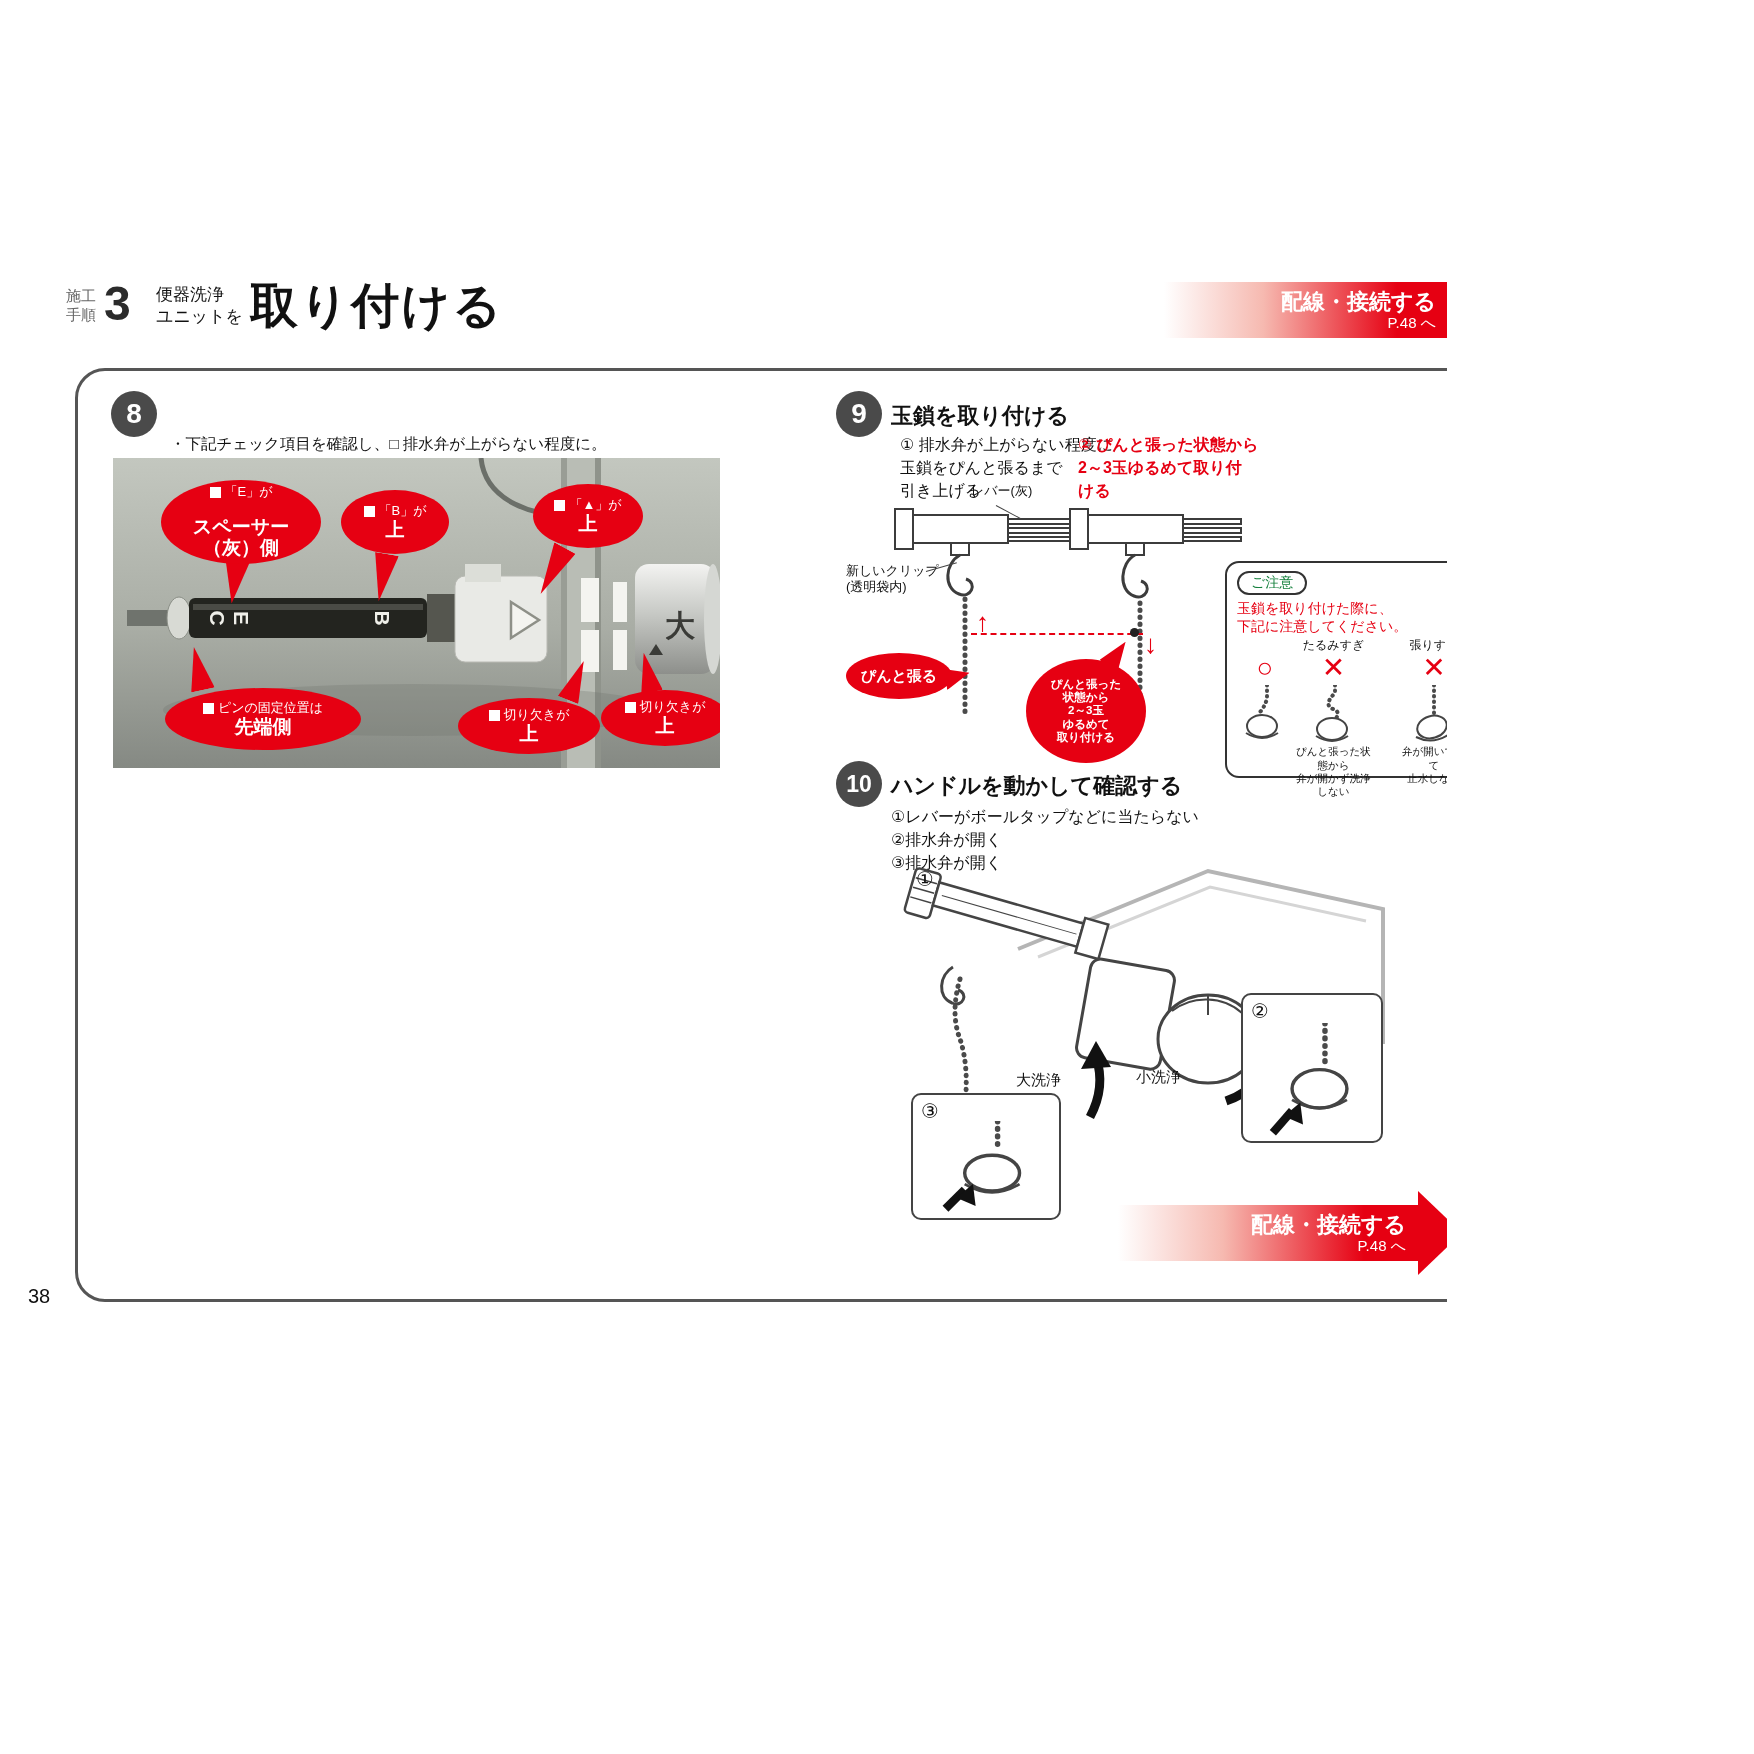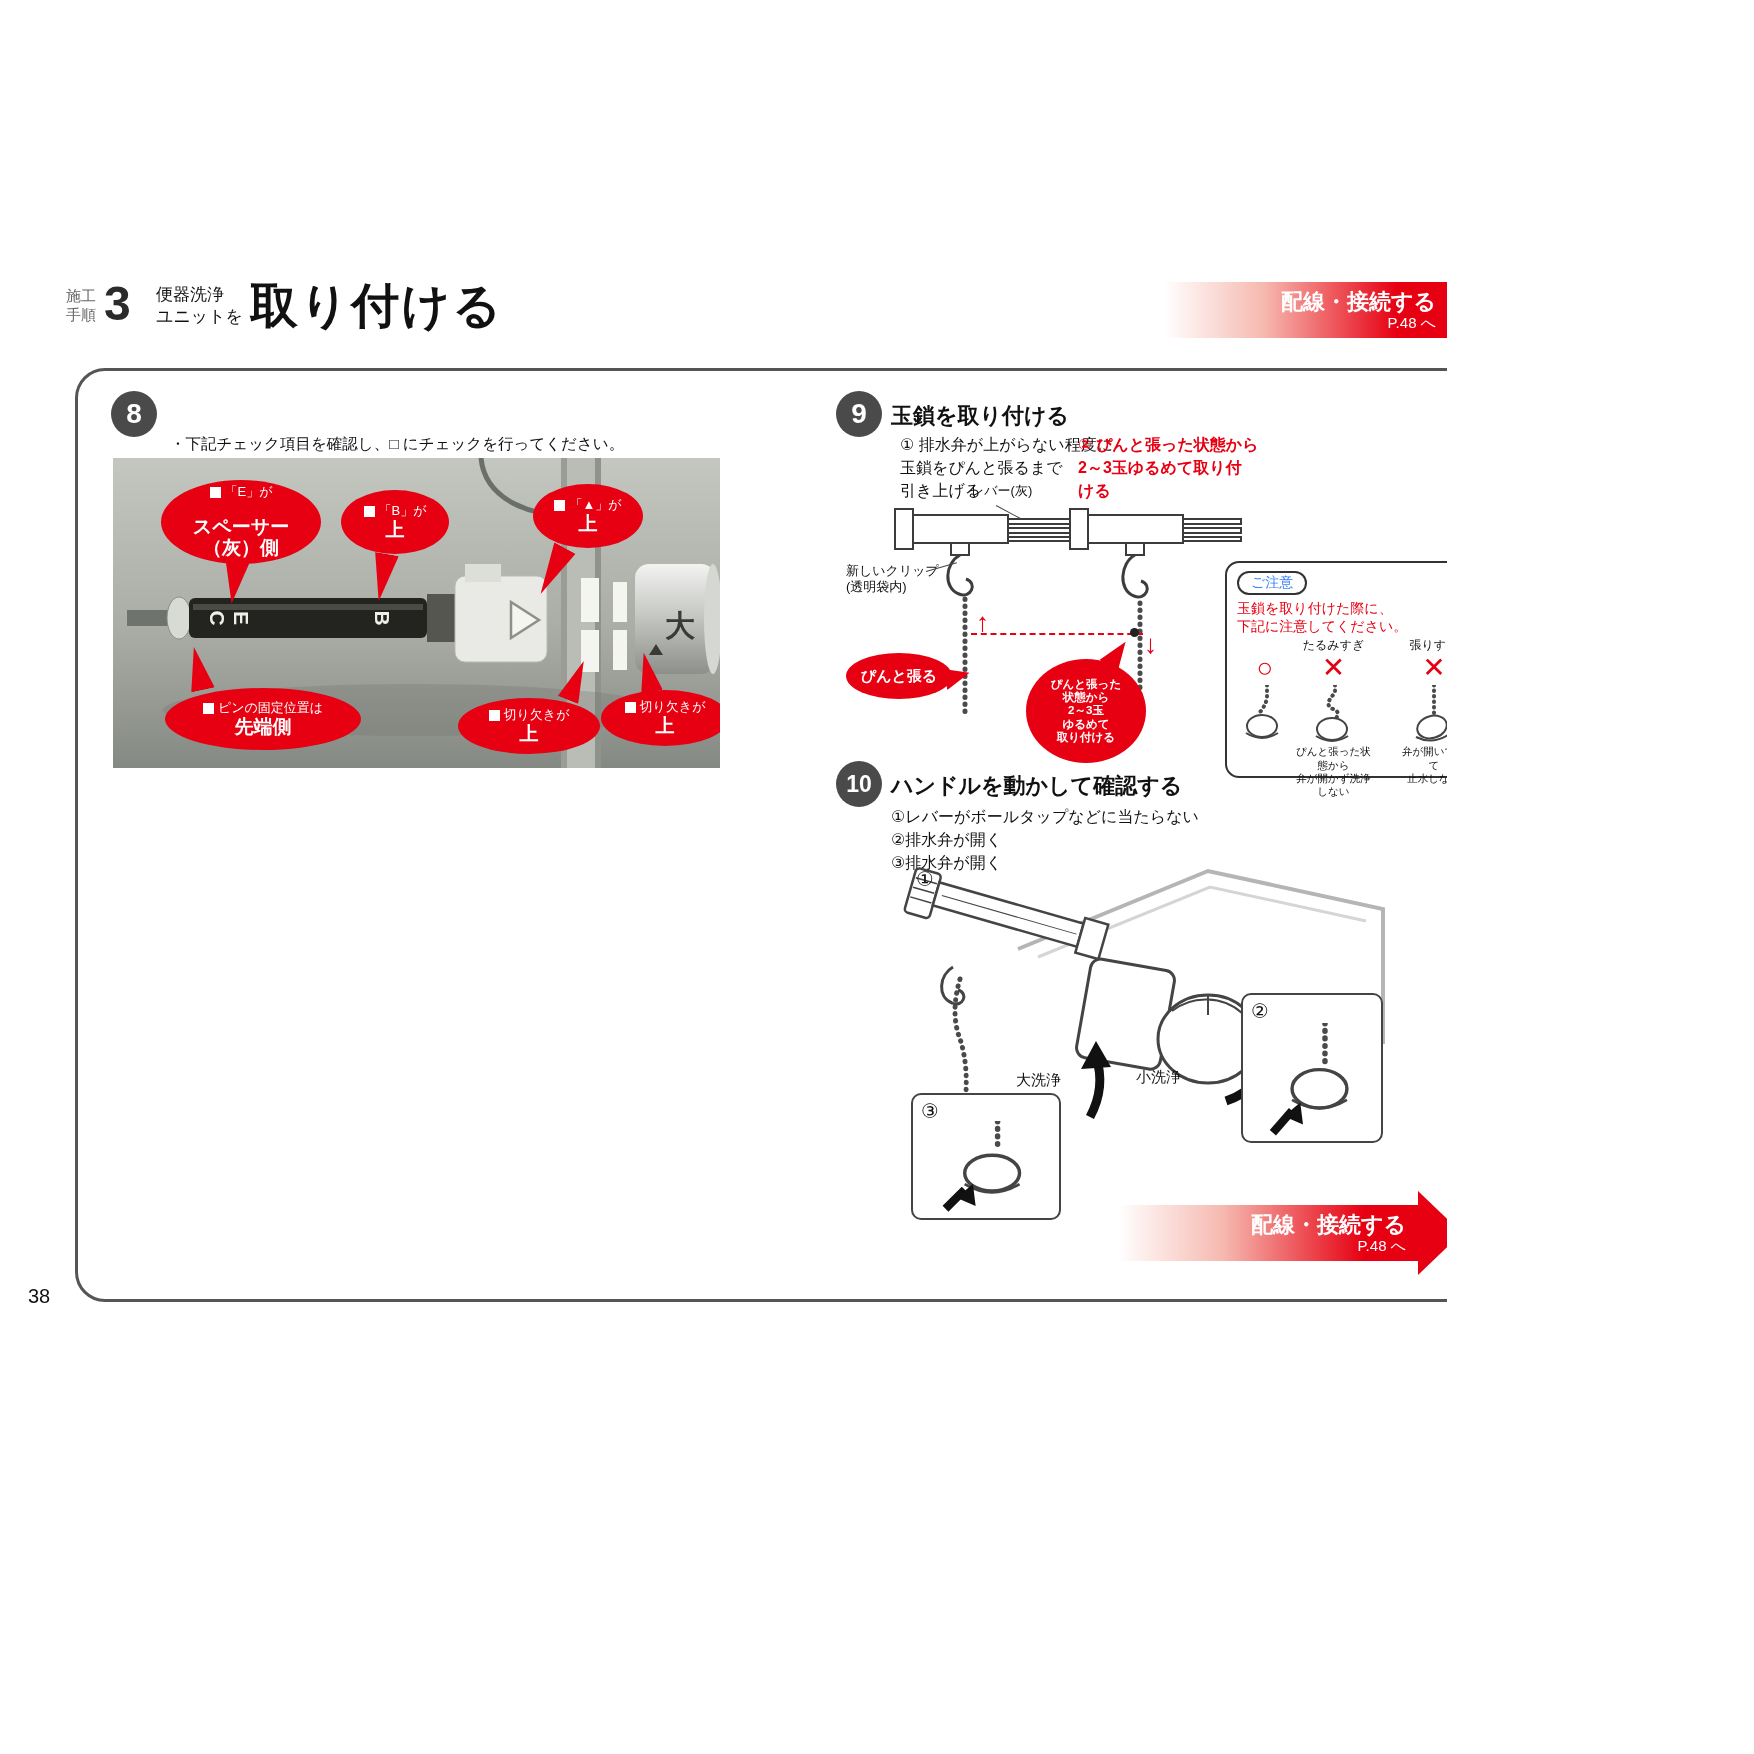--- a/index.html
+++ b/index.html
@@ -74,21 +74,21 @@
     display:flex; align-items:center; justify-content:center; text-align:center; z-index:4; }
   .rptr { position:absolute; background:#e60012; z-index:3; }
   .red-arrow { position:absolute; color:#e60012; font-weight:bold; font-size:26px; line-height:1; }
   .dash-line { position:absolute; border-top:2px dashed #e60012; }
   .black-dot { position:absolute; width:9px; height:9px; border-radius:50%; background:#222; }
 
   
   .caution-box { position:absolute; left:1147px; top:190px; width:256px; height:217px;
     border:2px solid #333; border-radius:14px; background:#fff; padding:8px 10px; }
   .caution-badge { display:inline-block; border:2px solid #333; border-radius:14px;
-    font-size:14px; padding:1px 12px; color:#3b82f6; }
+    font-size:14px; padding:1px 12px; color:#15803d; }
   .caution-text { margin-top:4px; font-size:14px; line-height:1.3; color:#e60012; white-space:pre-line; }
   .caution-cols { display:flex; margin-top:2px; }
   .ccol { display:flex; flex-direction:column; align-items:center; }
   .clabel { font-size:12px; color:#111; height:16px; white-space:nowrap; }
   .cmark { font-size:28px; font-weight:bold; color:#e60012; line-height:1.1; height:32px; }
   .ccap { font-size:10.5px; line-height:1.25; color:#111; text-align:center; white-space:pre-line; }
 
   
   .inset-box { position:absolute; border:2.5px solid #444; border-radius:10px; background:#fff; z-index:4; }
   .inset-marker { position:absolute; left:8px; top:4px; font-size:20px; color:#111; }
@@ -114,21 +114,21 @@
     <div class="nav-bar">
       <div class="nav-label">配線・接続する</div>
       <div class="nav-page">P.48 へ</div>
     </div>
     <div class="nav-arrowhead"></div>
   </div>
 
   <div class="main-box">
 
     <div class="step-circle" style="left:33px; top:20px;">8</div>
-    <div class="abs body-text" style="left:92px; top:62px; font-size:15.5px;">・下記チェック項目を確認し、□ にチェックを行ってください。</div>
+    <div class="abs body-text" style="left:92px; top:62px; font-size:15.5px;">・下記チェック項目を確認し、□ 排水弁が上がらない程度に。</div>
 
     <div class="photo">
       <svg width="607" height="310" viewBox="0 0 607 310">
         <defs>
           <linearGradient id="phbg" x1="0" y1="0" x2="0" y2="1">
             <stop offset="0" stop-color="#c3c7bf"></stop>
             <stop offset="0.55" stop-color="#a9ada5"></stop>
             <stop offset="1" stop-color="#858983"></stop>
           </linearGradient>
           <linearGradient id="chrome" x1="0" y1="0" x2="0" y2="1">

